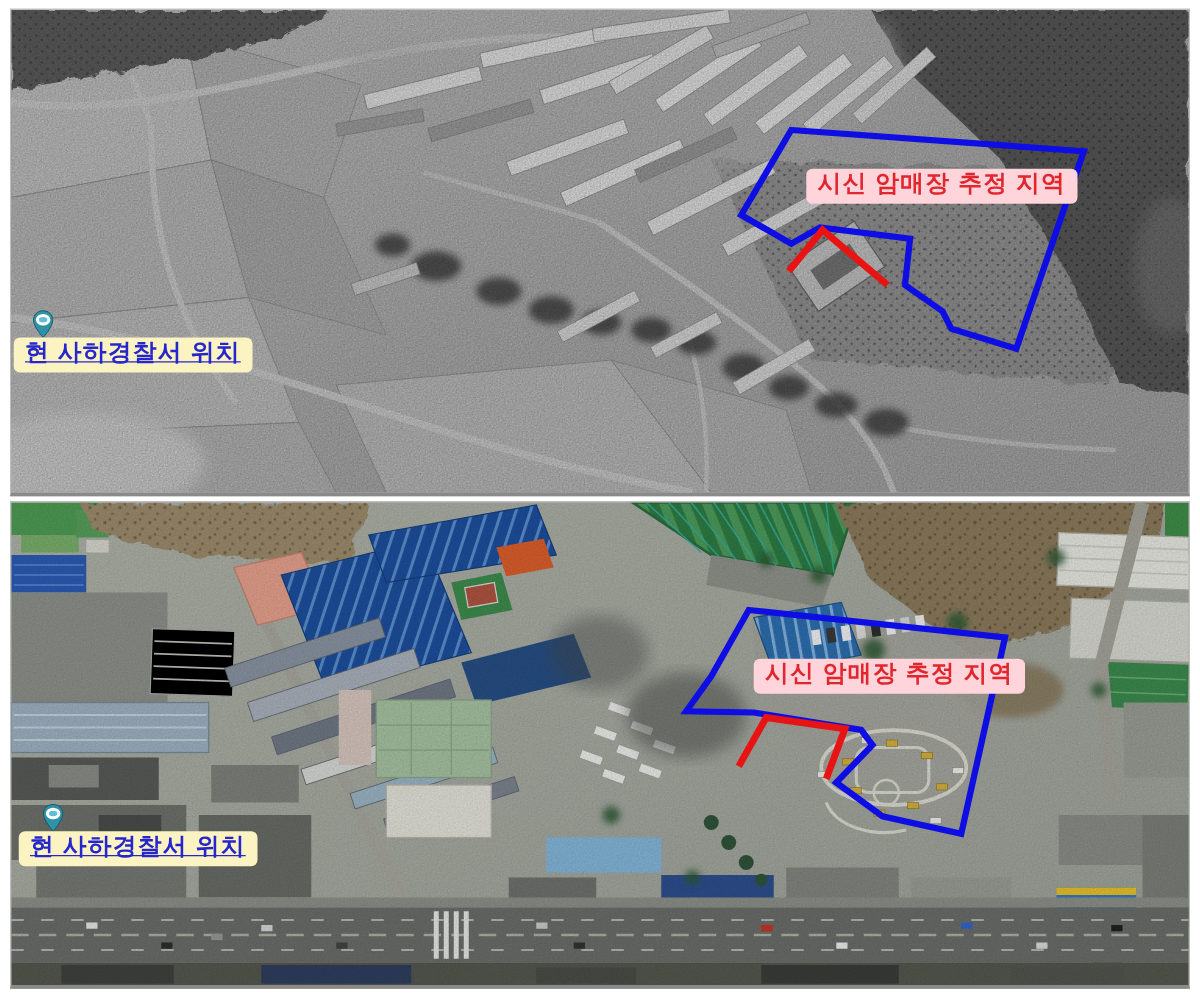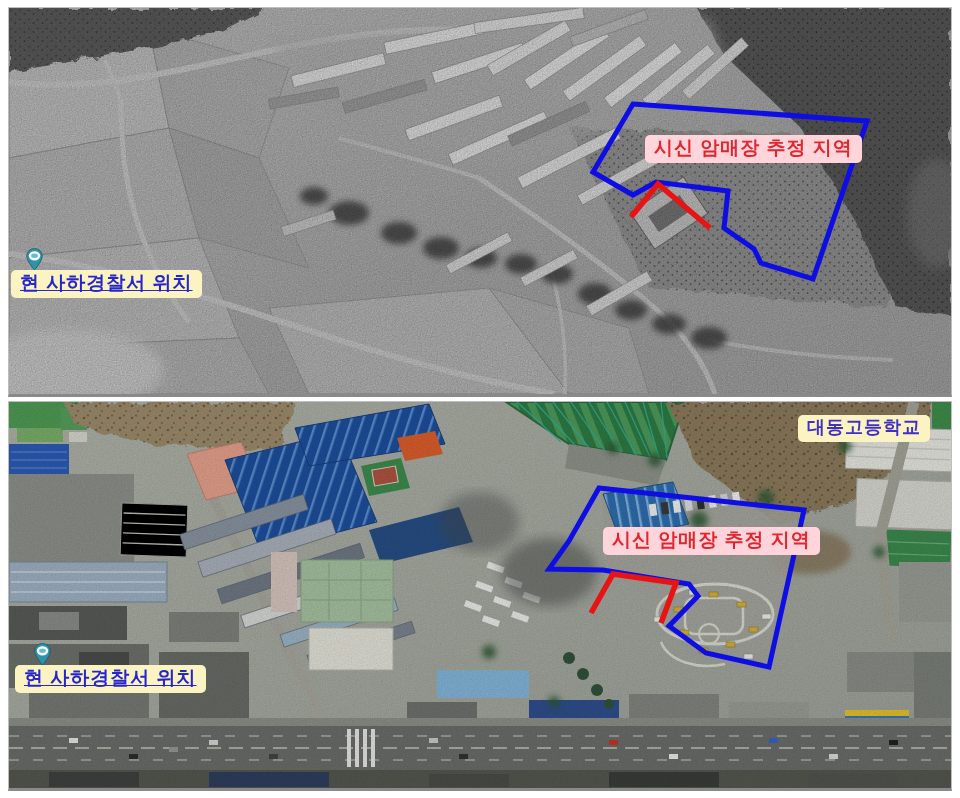--- a/index.html
+++ b/index.html
@@ -399,21 +399,20 @@
         <rect x="600" y="370" width="110" height="15" fill="#3a3e3a"></rect>
         <rect x="800" y="372" width="90" height="13" fill="#52564f"></rect>
       </g>
 
       <rect width="942" height="386" filter="url(#grain)" opacity="0.18"></rect>
 
       <polygon class="poly-blue" points="590,86 795,108 760,265 697,251 660,224 689,194 680,182 594,168 540,167 560,139"></polygon>
       <polyline class="poly-red" points="582,211 604,172 667,181 652,221"></polyline>
     </svg>
 
-    <div class="anno-label lbl-school" style="left:789px;top:13px;">대동고등학교</div>
 
     <div class="anno-label lbl-burial" style="left:594px;top:125px;">시신 암매장 추정 지역</div>
 
     <svg class="pin" style="left:25px;top:241px;" viewBox="0 0 17 23">
       <path class="pin-body" d="M8.5 0.6 C4 0.6 0.8 3.9 0.8 8.1 C0.8 13.4 8.5 22 8.5 22 C8.5 22 16.2 13.4 16.2 8.1 C16.2 3.9 13 0.6 8.5 0.6 Z"></path>
       <ellipse cx="8.5" cy="7.8" rx="4.6" ry="3.4" fill="#63bcd4" stroke="#ffffff" stroke-width="2.4"></ellipse>
     </svg>
     <div class="anno-label lbl-info" style="left:6px;top:263px;">현 사하경찰서 위치</div>
   </div>
 

